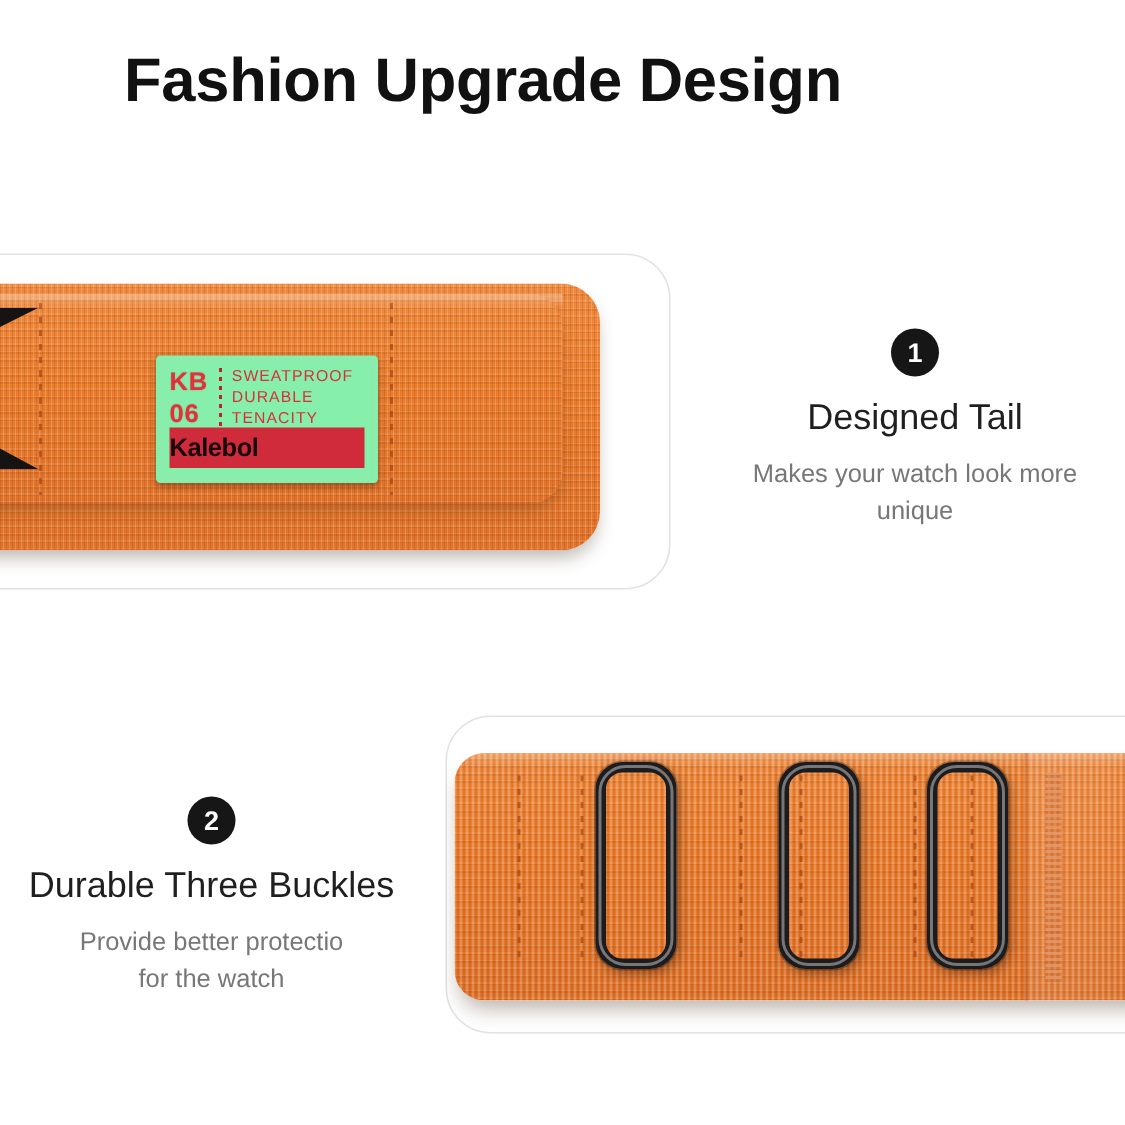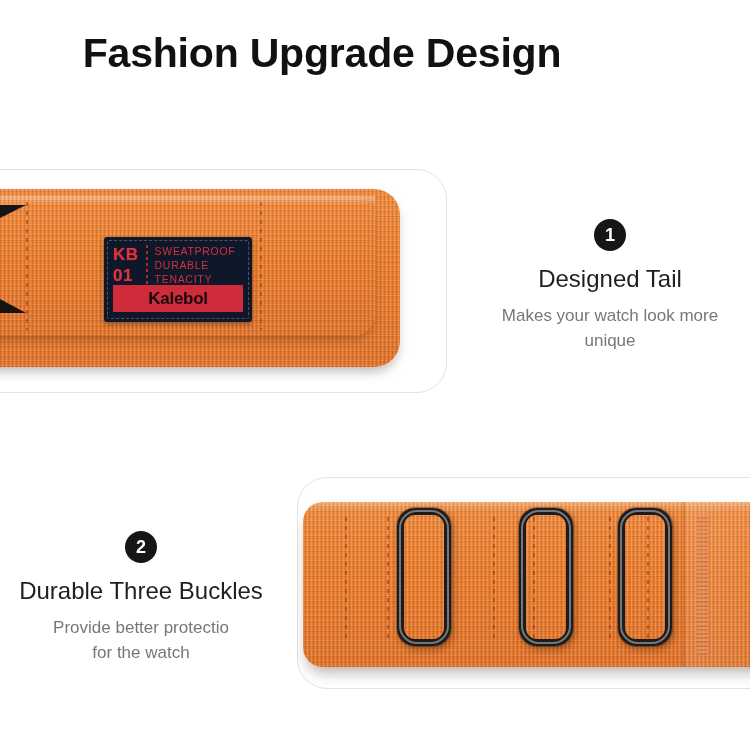--- a/index.html
+++ b/index.html
@@ -146,21 +146,21 @@
       rgba(0,0,0,0) 9px);
   }
 
   
   .brand-label {
     position: absolute;
     left: 104px;
     top: 237px;
     width: 148px;
     height: 85px;
-    background: #0f172a;
+    background: #86efac;
     border-radius: 3px;
     box-shadow: 0 2px 5px rgba(50,25,10,0.45);
     overflow: hidden;
   }
   .brand-label::before { 
     content: "";
     position: absolute;
     left: 3px; top: 3px; right: 3px; bottom: 3px;
     border: 1px dashed rgba(210,190,180,0.35);
     border-radius: 2px;
@@ -200,21 +200,21 @@
   }
   .label-brandbar {
     position: absolute;
     left: 9px;
     right: 9px;
     bottom: 10px;
     height: 27px;
     background: #cf2b3a;
     display: flex;
     align-items: center;
-    justify-content: center;
+    justify-content: flex-start;
   }
   .label-brandbar span {
     color: #17090b;
     font-size: 17px;
     font-weight: bold;
     letter-spacing: -0.3px;
   }
 
   
   .buckle-scene {
@@ -343,21 +343,21 @@
   </div>
 
   <div class="keeper keeper-top"></div>
   <div class="keeper keeper-bot"></div>
 </div>
 
 <div class="brand-label">
   <div class="label-top">
     <div>
       <div class="label-kb">KB</div>
-      <div class="label-kb">01</div>
+      <div class="label-kb">06</div>
     </div>
     <div class="label-divider"></div>
     <div class="label-claims">
       <div>SWEATPROOF</div>
       <div>DURABLE</div>
       <div>TENACITY</div>
     </div>
   </div>
   <div class="label-brandbar">
     <span>Kalebol</span>

